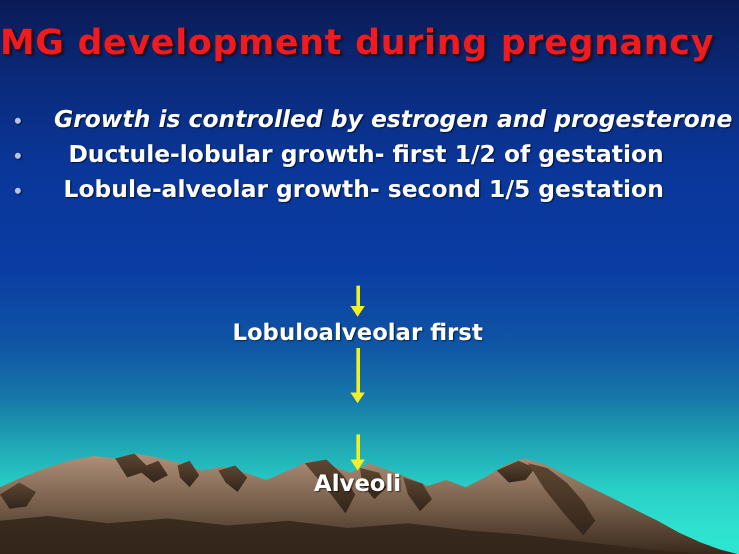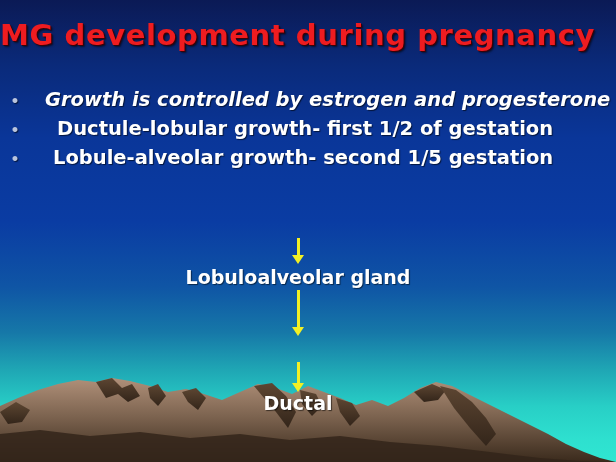--- a/index.html
+++ b/index.html
@@ -202,30 +202,30 @@
   </div>
 
   <div id="flow">
 
 
     <div class="arrow a0">
       <span class="shaft"></span>
       <span class="head"></span>
     </div>
 
-    <div class="node n1">Lobuloalveolar gland</div>
+    <div class="node n1">Lobuloalveolar first</div>
 
     <div class="arrow a1">
       <span class="shaft"></span>
       <span class="head"></span>
     </div>
 
 
 
     <div class="arrow a2">
       <span class="shaft"></span>
       <span class="head"></span>
     </div>
 
-    <div class="node n3">Ductal</div>
+    <div class="node n3">Alveoli</div>
   </div>
 
 </div>
 
 </body></html>

